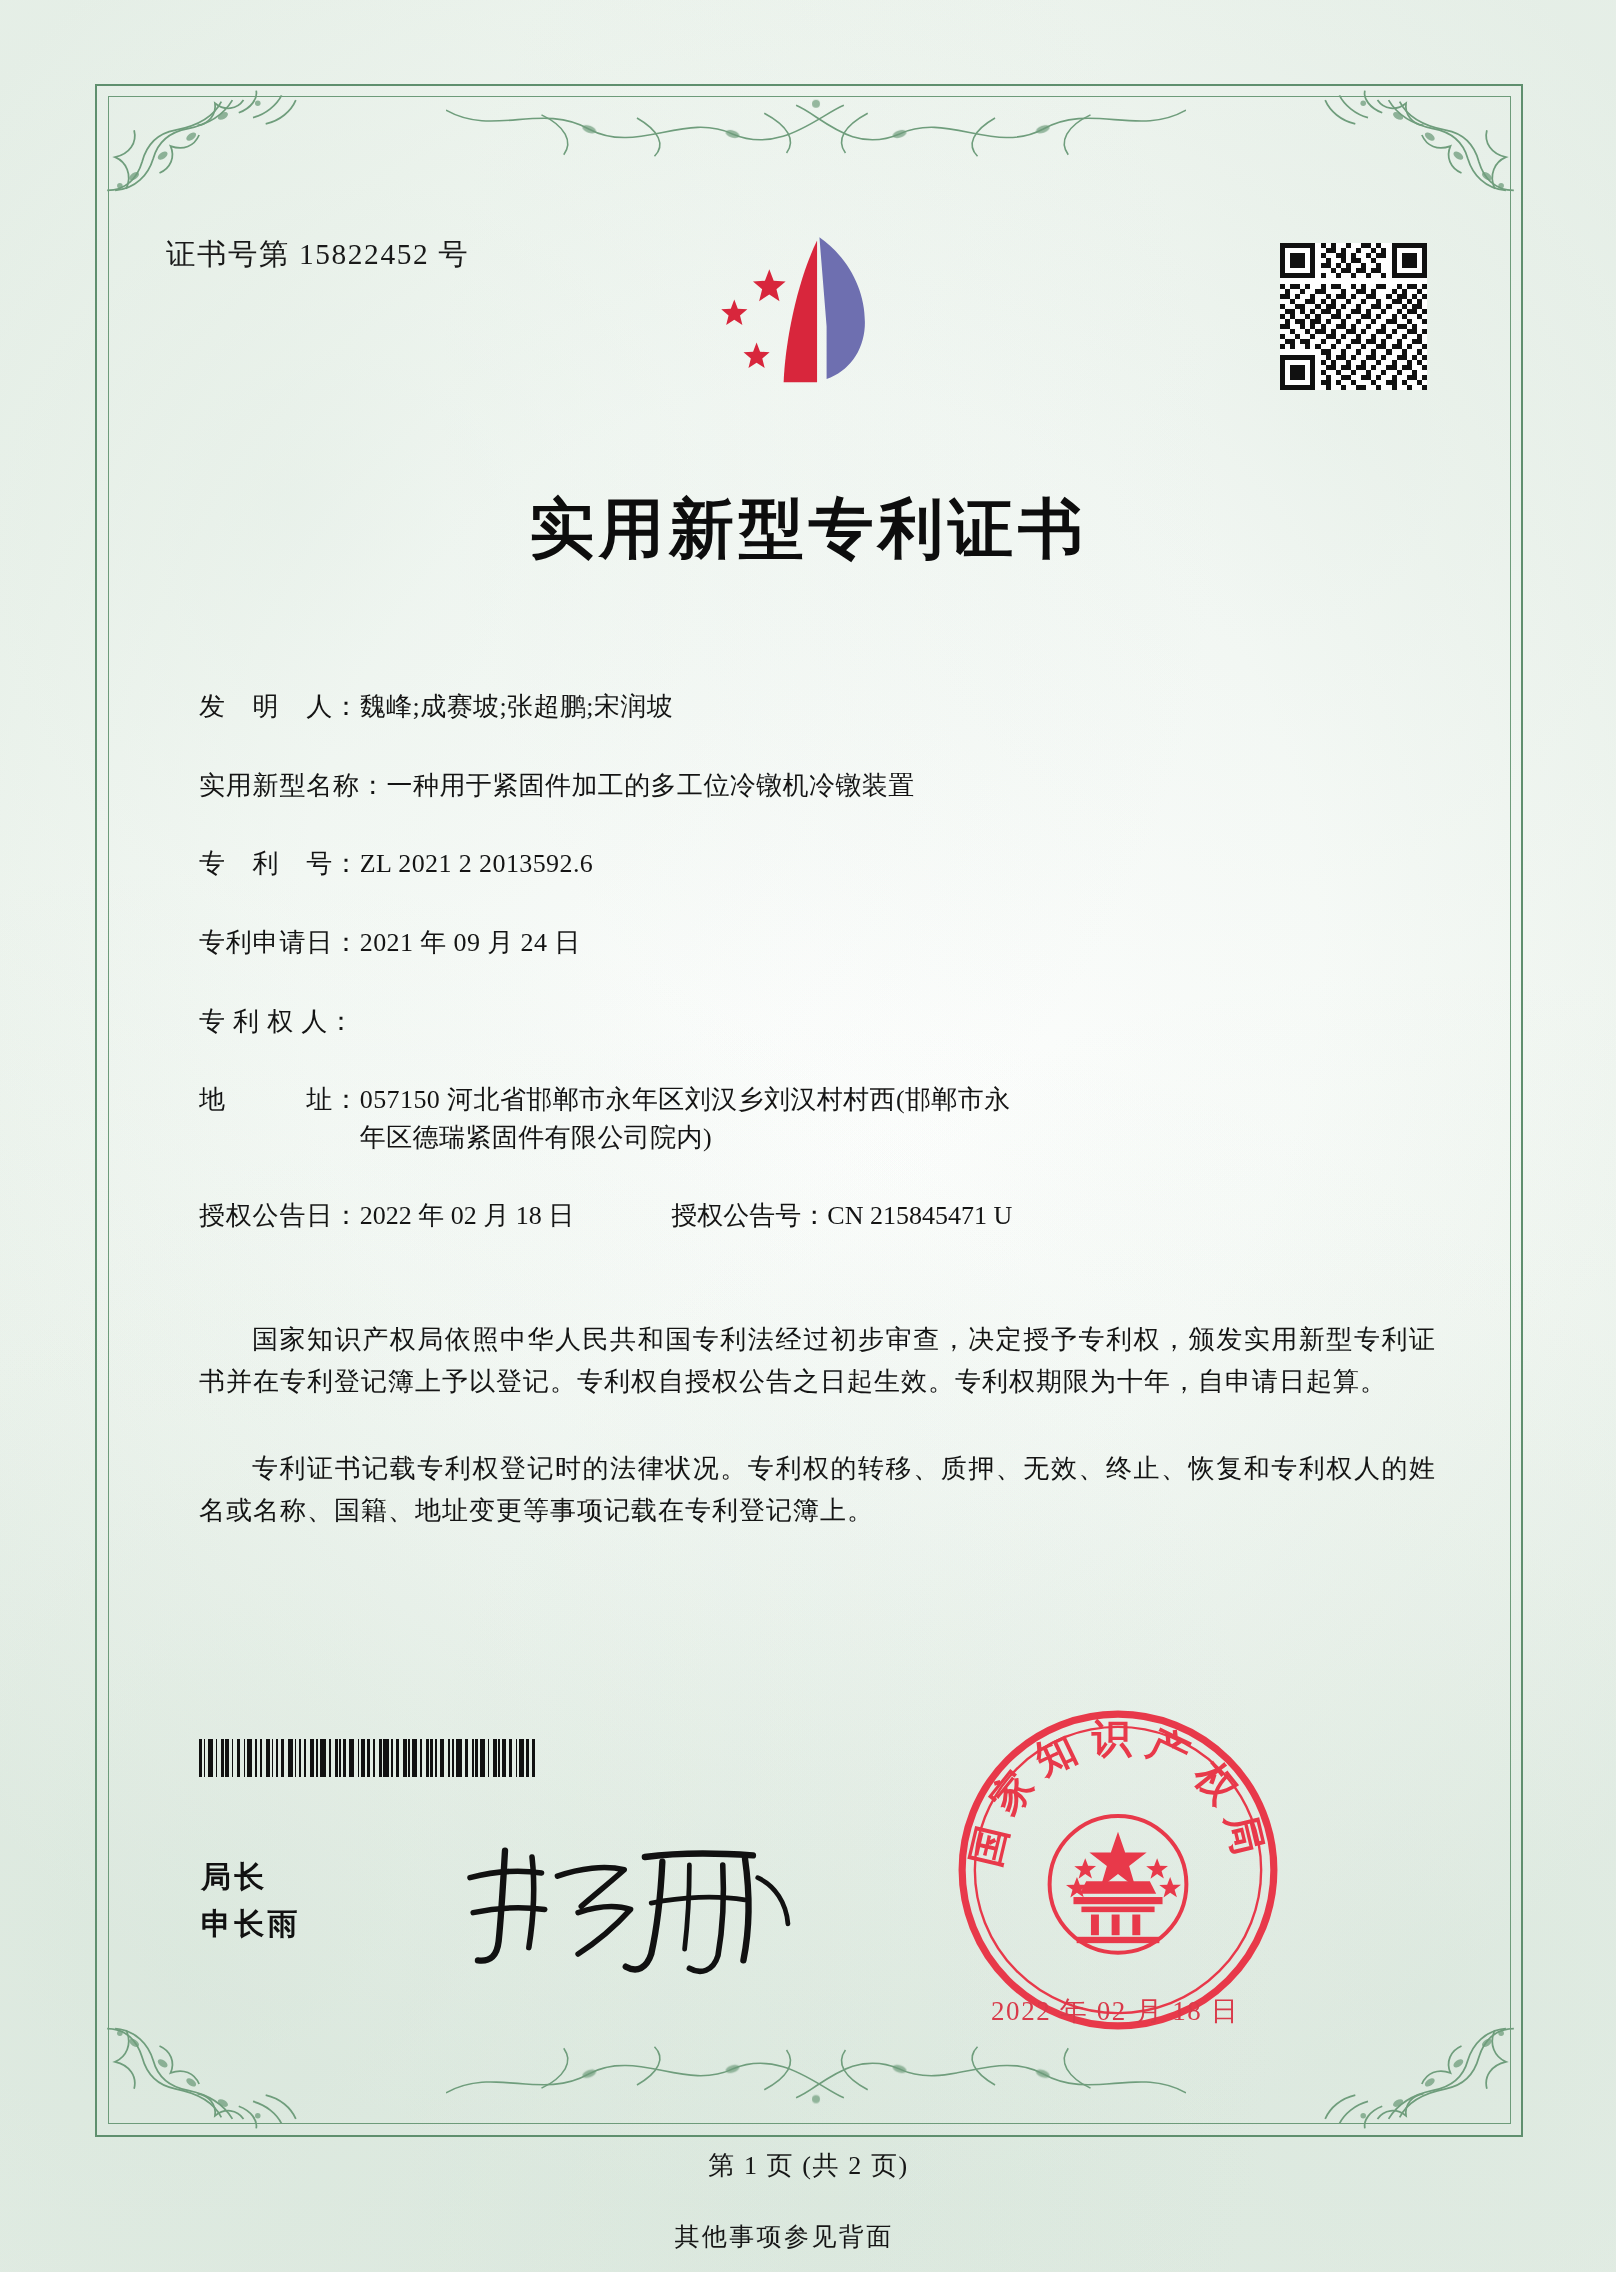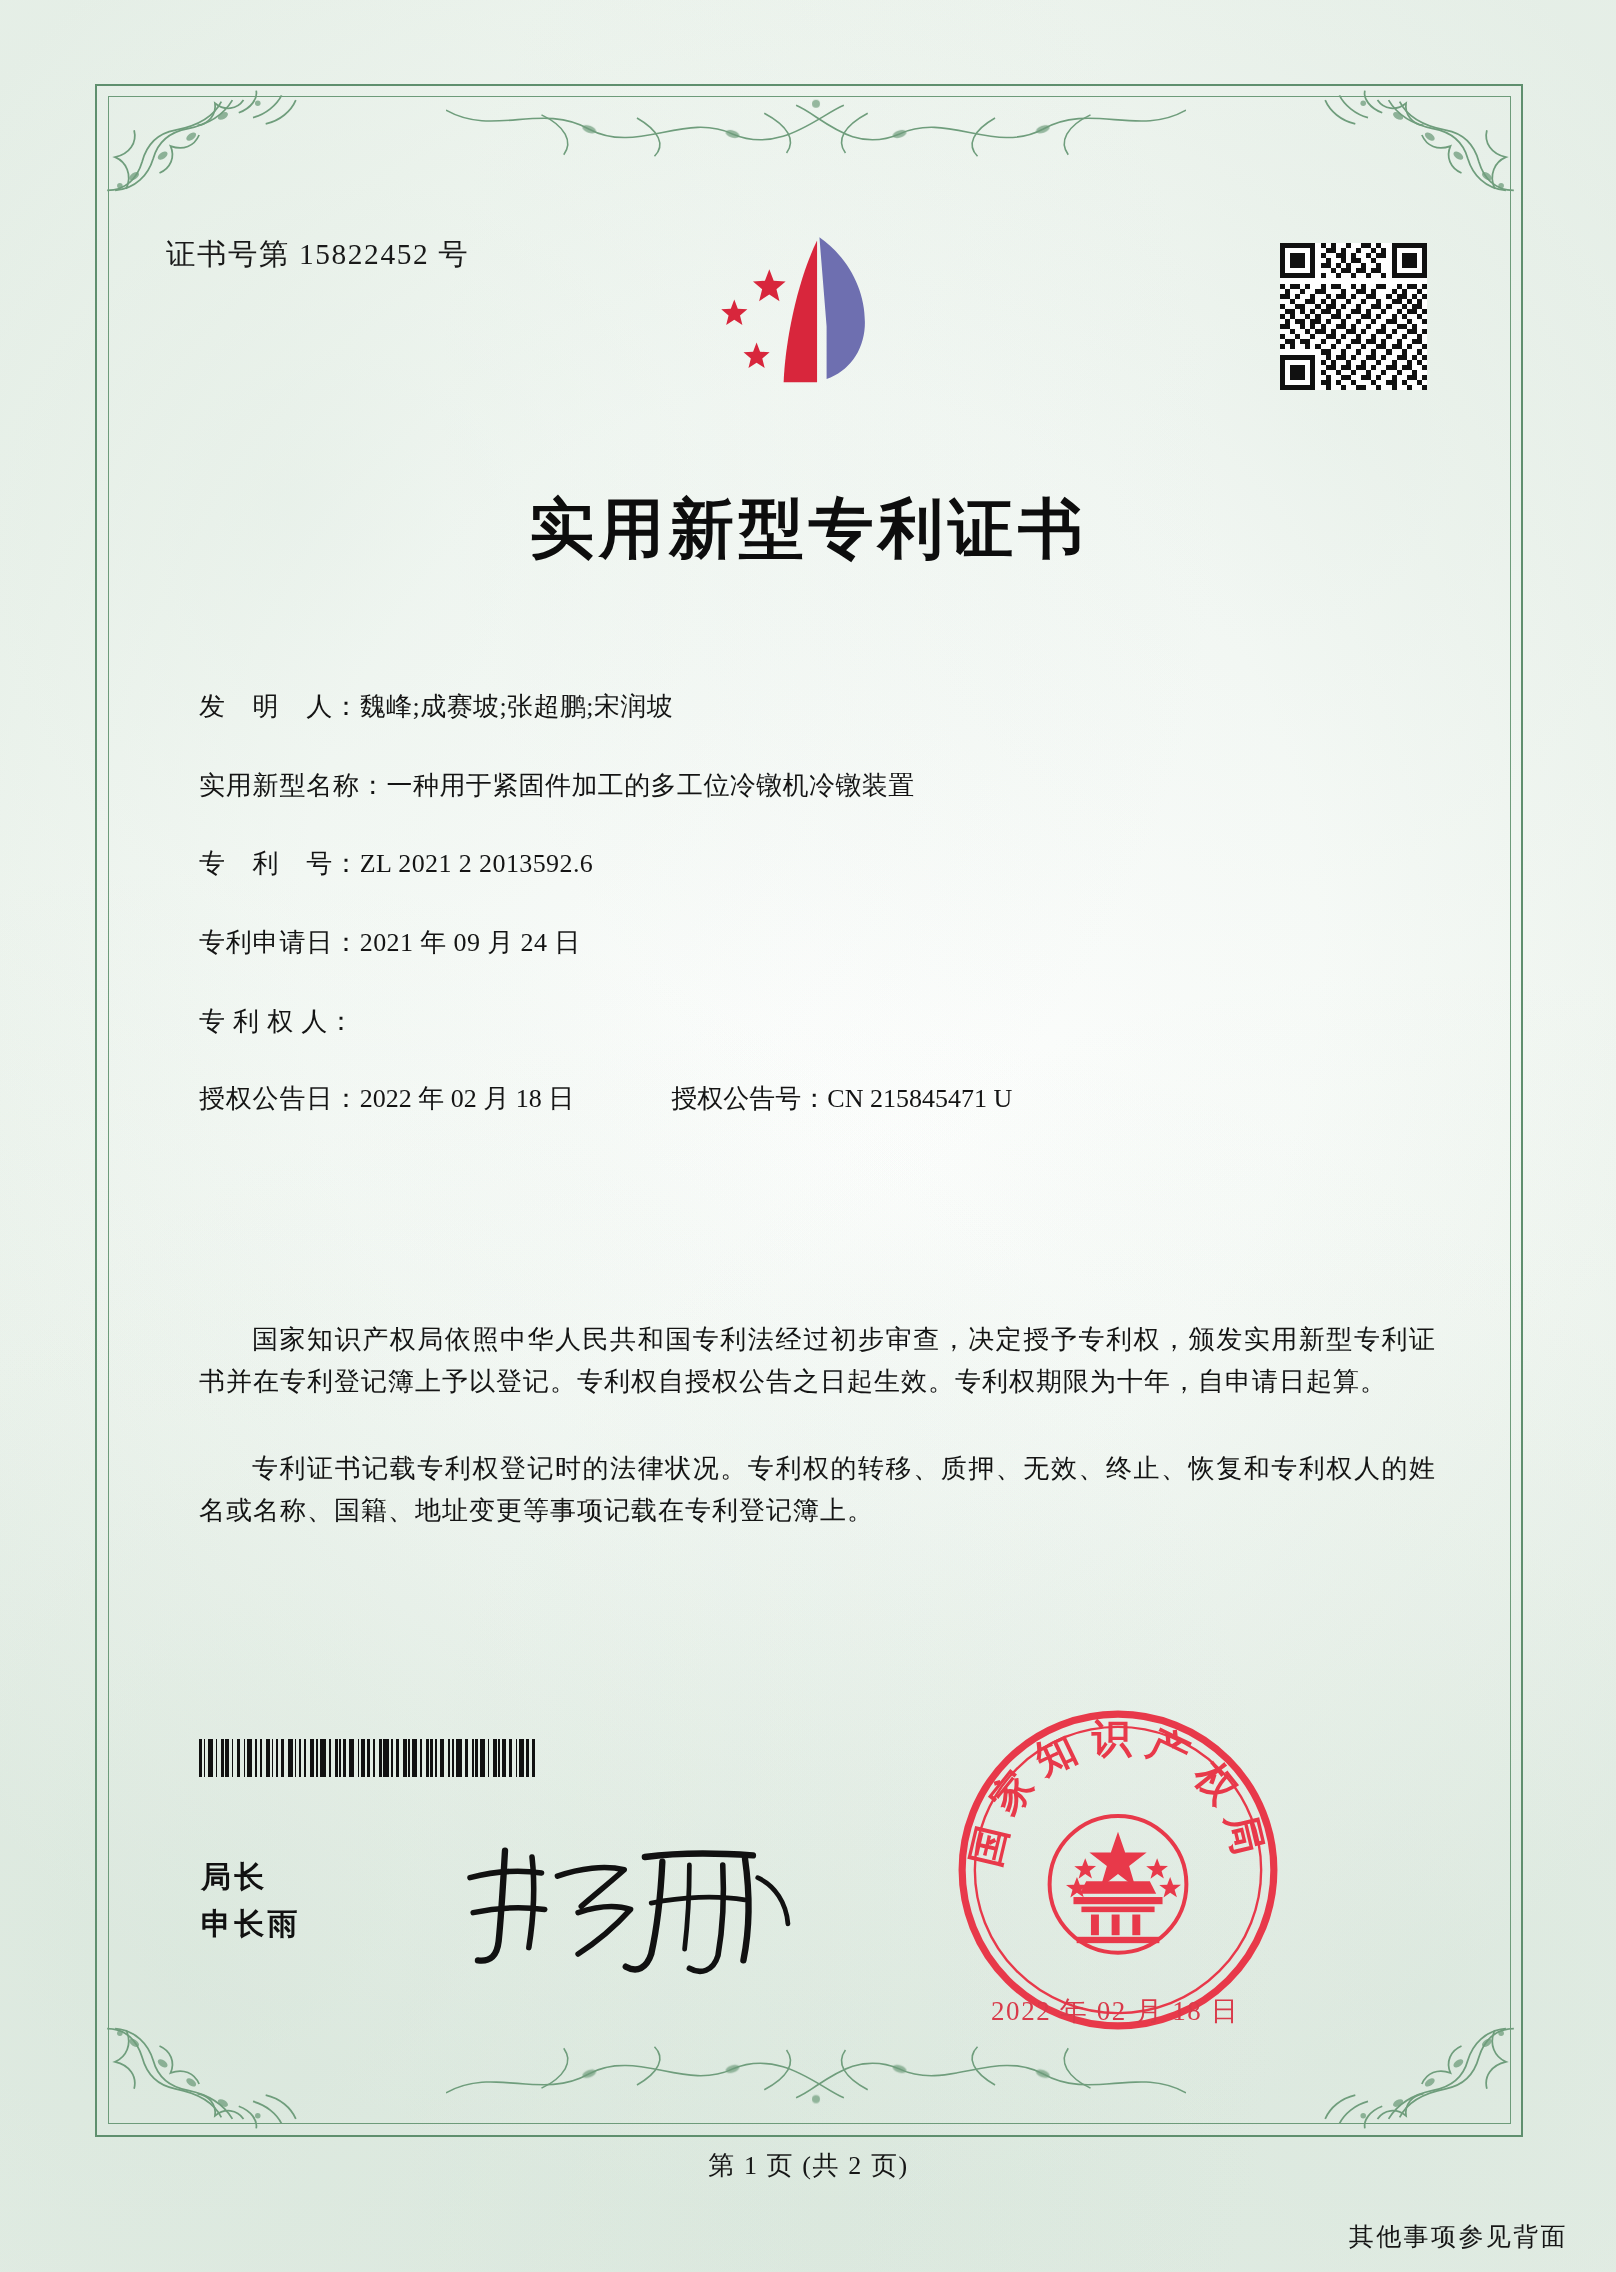--- a/index.html
+++ b/index.html
@@ -250,21 +250,21 @@
     text-align: center;
     font-size: 26px;
     letter-spacing: 1.6px;
     color: #161616;
   }
   .back-note {
     position: absolute;
     left: 0;
     top: 2220px;
     width: 1568px;
-    text-align: right;
+    text-align: center;
     font-size: 25px;
     letter-spacing: 2.4px;
     color: #161616;
   }
 </style>
 </head>
 <body>
 
 <div class="page">
   <div class="paper-texture"></div>
@@ -680,20 +680,27 @@
       <span class="field-label">专　利　号：</span>
       <span class="field-value">ZL 2021 2 2013592.6</span>
     </div>
     <div class="field-row">
       <span class="field-label">专利申请日：</span>
       <span class="field-value">2021 年 09 月 24 日</span>
     </div>
     <div class="field-row">
       <span class="field-label">专 利 权 人：</span>
     </div>
+    <div class="field-row">
+      <span class="field-label">地　　　址：</span>
+      <span class="field-value">
+        <span>057150 河北省邯郸市永年区刘汉乡刘汉村村西(邯郸市永</span>
+        <span class="cont">年区德瑞紧固件有限公司院内)</span>
+      </span>
+    </div>
     <div class="row-inline">
       <span class="field-label">授权公告日：</span>
       <span>2022 年 02 月 18 日</span>
       <span class="seg2">授权公告号：</span>
       <span>CN 215845471 U</span>
     </div>
   </div>
 
   <div class="para para-1">
     <p>国家知识产权局依照中华人民共和国专利法经过初步审查，决定授予专利权，颁发实用新型专利证书并在专利登记簿上予以登记。专利权自授权公告之日起生效。专利权期限为十年，自申请日起算。</p>

